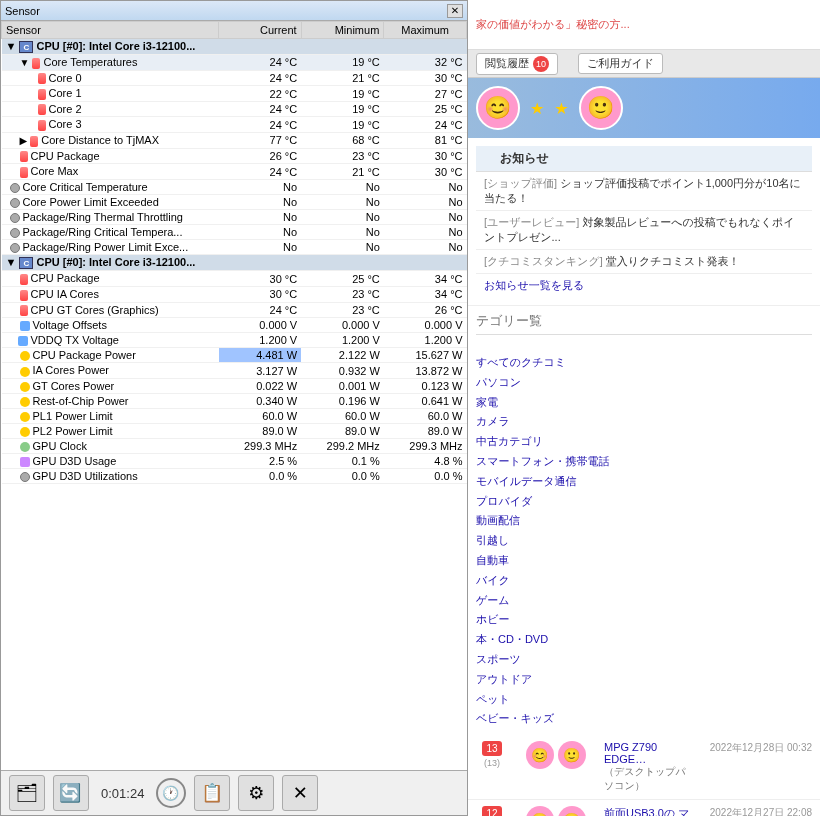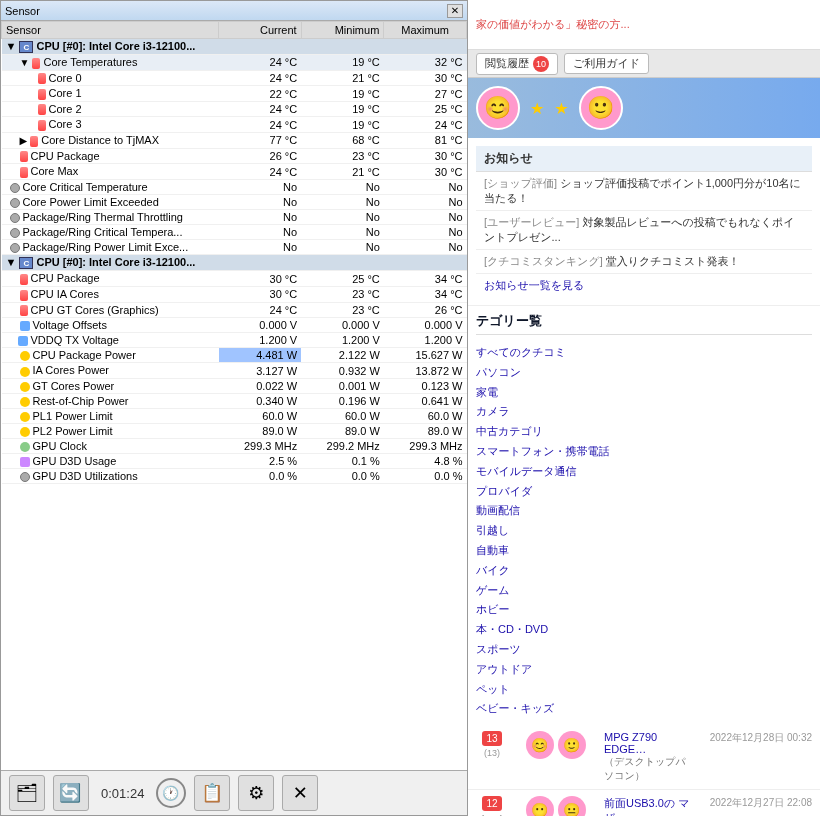--- a/index.html
+++ b/index.html
@@ -101,21 +101,21 @@
     }
     .right-top-text { color: #d44; font-size: 11px; line-height: 1.4; }
 
     
     .browser-bar {
       background: #e8e8e8;
       height: 28px;
       display: flex;
       align-items: center;
       padding: 4px 8px;
-      gap: 6px;
+      gap: 20px;
       border-bottom: 1px solid #ccc;
       font-size: 11px;
     }
     .browser-tab { background: #fff; border: 1px solid #bbb; border-radius: 3px; padding: 2px 8px; font-size: 11px; color: #333; display: flex; align-items: center; gap: 4px; }
     .tab-badge { background: #e44; color: #fff; border-radius: 50%; width: 16px; height: 16px; font-size: 9px; display: flex; align-items: center; justify-content: center; }
 
     
     .right-content {
       flex: 1;
       overflow-y: auto;
@@ -130,26 +130,26 @@
       align-items: center;
       padding: 8px;
       gap: 10px;
     }
     .avatar { width: 44px; height: 44px; border-radius: 50%; background: #f9c; border: 2px solid #fff; display: flex; align-items: center; justify-content: center; font-size: 22px; }
     .star { color: #fc0; font-size: 16px; }
 
     
     .news-section { padding: 8px; border-bottom: 1px solid #eee; }
 
-    .section-header { background: #e8f0f8; padding: 4px 8px; font-size: 12px; font-weight: bold; color: #333; border-bottom: 1px solid #ddd; display: flex; align-items: center; gap: 8px; }
+    .section-header { background: #e8f0f8; padding: 4px 24px; font-size: 12px; font-weight: bold; color: #333; border-bottom: 1px solid #ddd; display: flex; align-items: center; gap: 8px; }
     .section-link { color: #1a0dab; font-size: 11px; }
 
     
     .category-area { padding: 6px 8px; }
-    .cat-title { font-size: 13px; font-weight: bold; color: #0f172a; margin-bottom: 8px; border-bottom: 1px solid #ddd; padding-bottom: 4px; }
+    .cat-title { font-size: 13px; font-weight: normal; color: #737373; margin-bottom: 18px; border-bottom: 1px solid #ddd; padding-bottom: 4px; }
     .cat-link { color: #1a0dab; font-size: 11px; display: block; line-height: 1.8; }
 
     
     .forum-list { }
     .forum-item { display: flex; align-items: flex-start; padding: 6px 8px; border-bottom: 1px solid #eee; gap: 18px; }
     .forum-count { background: #e44; color: #fff; border-radius: 3px; padding: 2px 4px; font-size: 10px; min-width: 20px; text-align: center; }
     .forum-avatar { width: 28px; height: 28px; border-radius: 50%; background: #f9c; display: flex; align-items: center; justify-content: center; font-size: 14px; }
     .forum-info { flex: 1; }
     .forum-name { color: #1a0dab; font-size: 11px; }
     .forum-sub { color: #777; font-size: 10px; }

